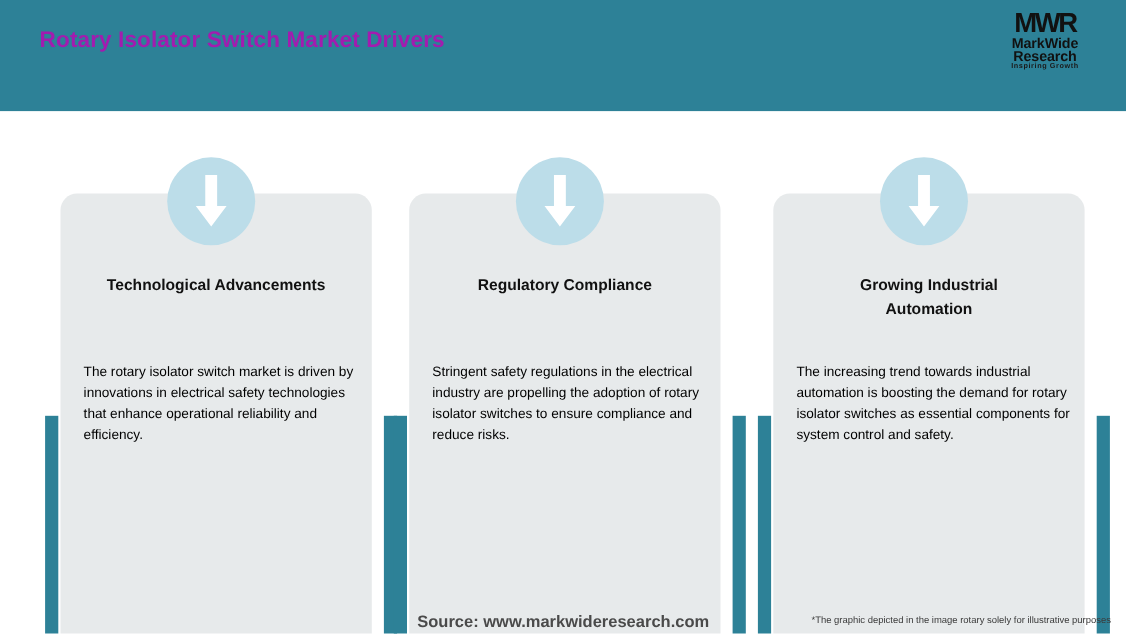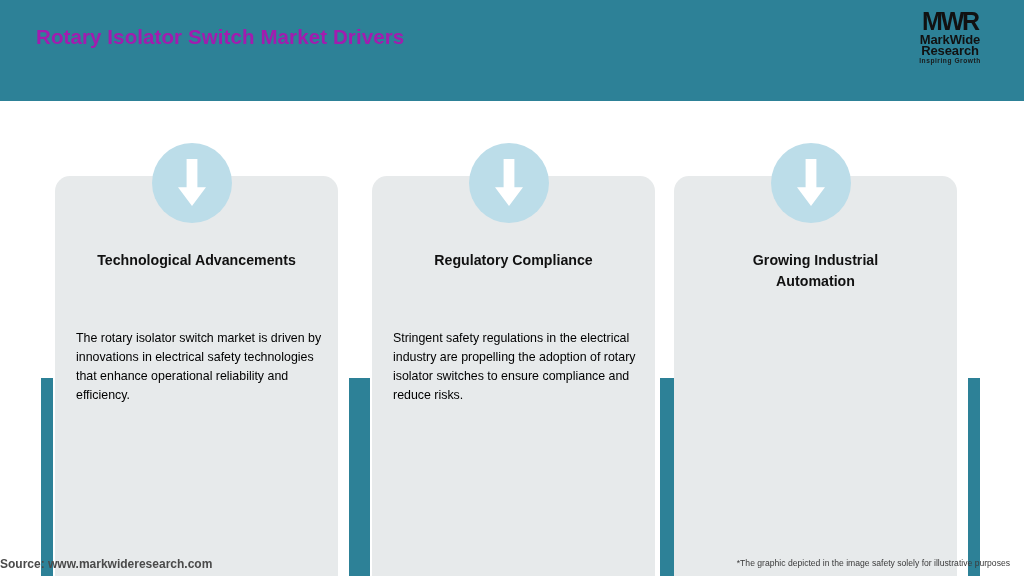--- a/index.html
+++ b/index.html
@@ -120,21 +120,22 @@
     top: 50%;
     transform: translate(-50%, -50%);
   }
 
   
   #source-note {
     position: absolute;
     left: 0;
     top: 557px;
     width: 1024px;
-    font-size: 12px;
+    text-align: center;
+    font-size: 15px;
     font-weight: bold;
     color: #4a4a4a;
   }
   #disclaimer-note {
     position: absolute;
     right: 14px;
     top: 558px;
     font-size: 8.6px;
     color: #3a3a3a;
     white-space: nowrap;
@@ -180,30 +181,31 @@
     <div class="driver-body" style="left:21px; top:153px; width:248px;">Stringent safety regulations in the electrical industry are propelling the adoption of rotary isolator switches to ensure compliance and reduce risks.</div>
   </div>
 
   <div class="arrow-badge" style="left:111px; top:0px;">
     <svg width="34" height="52" viewBox="0 0 34 52" aria-hidden="true">
       <path d="M11.6 2 h10.8 v28.2 h8.6 L17 49 L3 30.2 h8.6 Z" fill="#ffffff"></path>
     </svg>
   </div>
 </div>
 
-<div class="driver-group" style="left:660px; top:143px; width:320px; height:400px;">
+<div class="driver-group" style="left:689px; top:143px; width:320px; height:400px;">
 
   <div class="frame-left" style="left:0px;   top:235px; height:308px;"></div>
   <div class="frame-right" style="left:308px; top:235px; height:308px;"></div>
 
   <div class="driver-card" style="left:14px; top:33px; width:283px; height:498px;">
     <div class="driver-heading" style="top:74px; left:48px; right:48px;">Growing Industrial Automation</div>
+    <div class="driver-body" style="left:21px; top:153px; width:250px;">The increasing trend towards industrial automation is boosting the demand for rotary isolator switches as essential components for system control and safety.</div>
   </div>
 
   <div class="arrow-badge" style="left:111px; top:0px;">
     <svg width="34" height="52" viewBox="0 0 34 52" aria-hidden="true">
       <path d="M11.6 2 h10.8 v28.2 h8.6 L17 49 L3 30.2 h8.6 Z" fill="#ffffff"></path>
     </svg>
   </div>
 </div>
 
 <div id="source-note">Source: www.markwideresearch.com</div>
-<div id="disclaimer-note">*The graphic depicted in the image safety solely for illustrative purposes</div>
+<div id="disclaimer-note">*The graphic depicted in the image rotary solely for illustrative purposes</div>
 
 </body></html>

